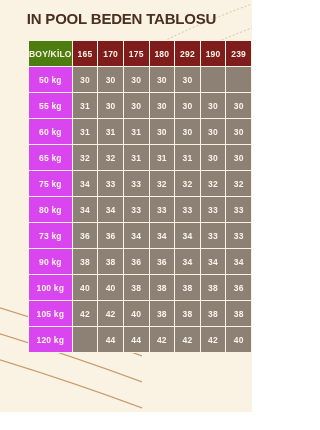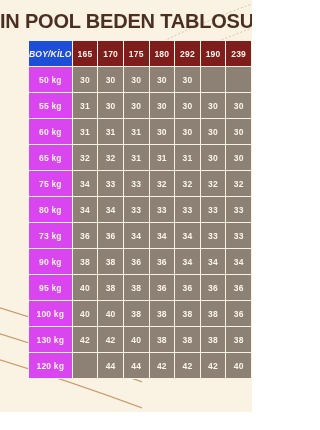--- a/index.html
+++ b/index.html
@@ -29,21 +29,21 @@
   }
   
   .deco{position:absolute;pointer-events:none;}
   .deco svg{display:block;}
   .deco-tr{right:-6px;top:-4px;}
   .deco-bl{left:-8px;bottom:-2px;}
 
   .title{
     position:absolute;left:0;top:10px;width:243px;
     text-align:center;
-    font-size:20px;font-weight:bold;
+    font-size:15px;font-weight:bold;
     letter-spacing:-0.2px;
     color:#4A2F22;
     z-index:5;
     white-space:nowrap;
   }
 
   table.size-table{
     position:absolute;left:28px;top:40px;
     border-collapse:separate;border-spacing:1px;
     background:#FAF2E3;
@@ -52,24 +52,23 @@
   table.size-table th,table.size-table td{
     margin:0;padding:0;
     width:29px;height:25px;
     text-align:center;vertical-align:middle;
     font-size:8.5px;font-weight:bold;
     color:#FBF4E8;
     letter-spacing:0.2px;
   }
   th.corner{
     width:40px;
-    background:#1d4ed8;
+    background:#4d7c0f;
     font-size:4.2px;
     letter-spacing:0.4px;
-    font-style:italic;
   }
   th.colhead{
     background:#7f1d1d;
     font-size:9.5px;
     letter-spacing:0.3px;
   }
   td.rowhead{
     width:40px;
     background:#d946ef;
     font-size:8.5px;
@@ -201,41 +200,31 @@
           <td class="rowhead">90 kg</td>
           <td class="cell">38</td>
           <td class="cell">38</td>
           <td class="cell">36</td>
           <td class="cell">36</td>
           <td class="cell">34</td>
           <td class="cell">34</td>
           <td class="cell">34</td>
         </tr>
         <tr>
-          <td class="rowhead">95 kg</td>
-          <td class="cell">40</td>
-          <td class="cell">38</td>
-          <td class="cell">38</td>
-          <td class="cell">36</td>
-          <td class="cell">36</td>
-          <td class="cell">36</td>
-          <td class="cell">36</td>
-        </tr>
-        <tr>
           <td class="rowhead">100 kg</td>
           <td class="cell">40</td>
           <td class="cell">40</td>
           <td class="cell">38</td>
           <td class="cell">38</td>
           <td class="cell">38</td>
           <td class="cell">38</td>
           <td class="cell">36</td>
         </tr>
         <tr>
-          <td class="rowhead">130 kg</td>
+          <td class="rowhead">105 kg</td>
           <td class="cell">42</td>
           <td class="cell">42</td>
           <td class="cell">40</td>
           <td class="cell">38</td>
           <td class="cell">38</td>
           <td class="cell">38</td>
           <td class="cell">38</td>
         </tr>
         <tr>
           <td class="rowhead">120 kg</td>

